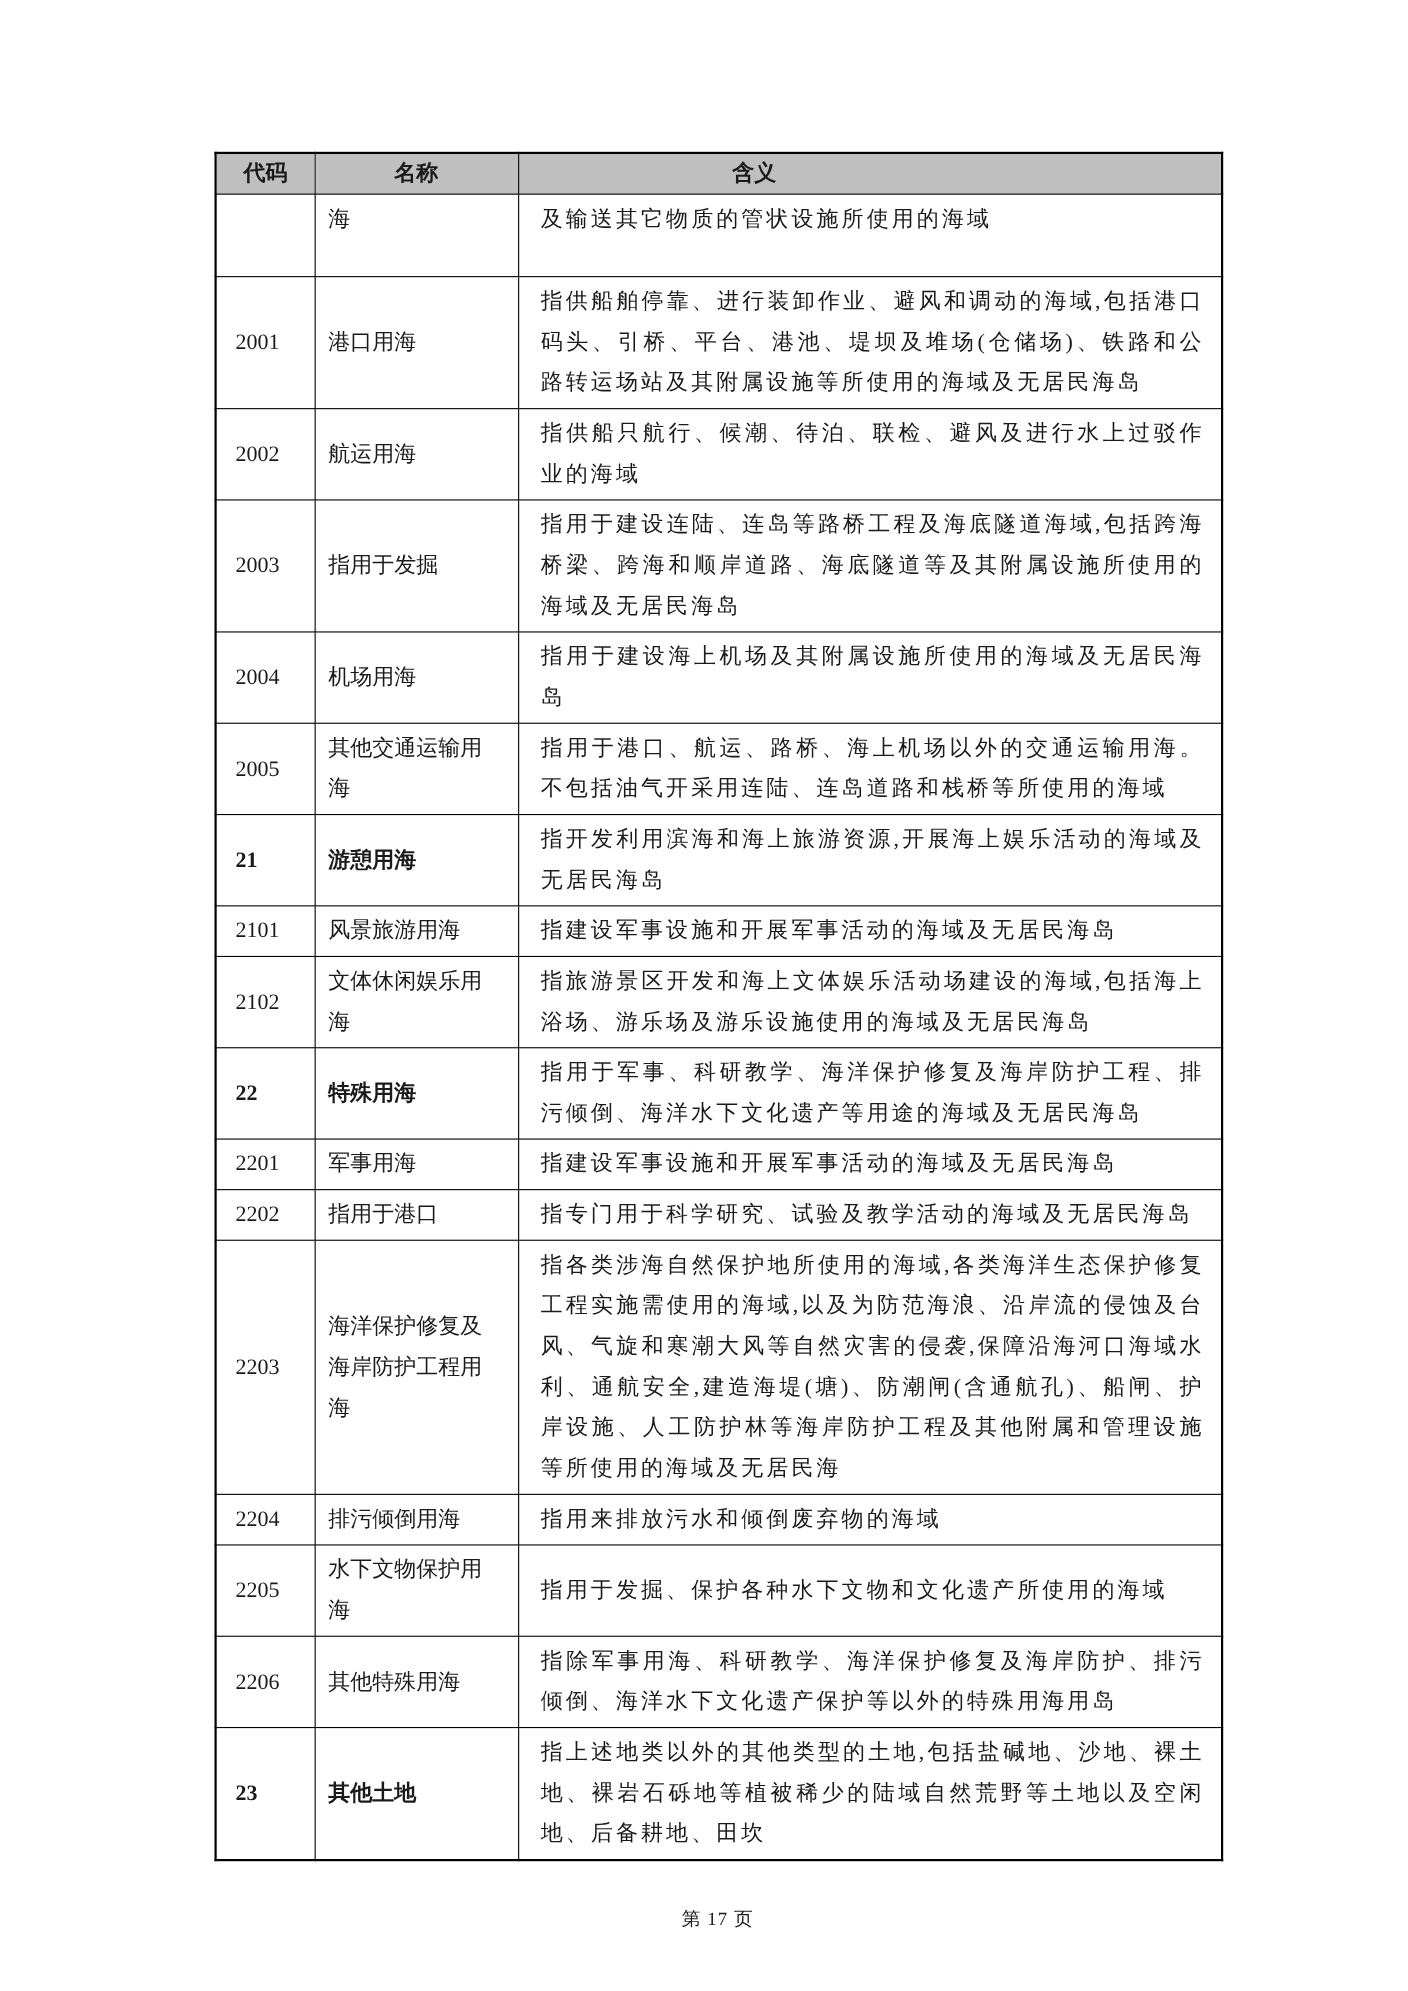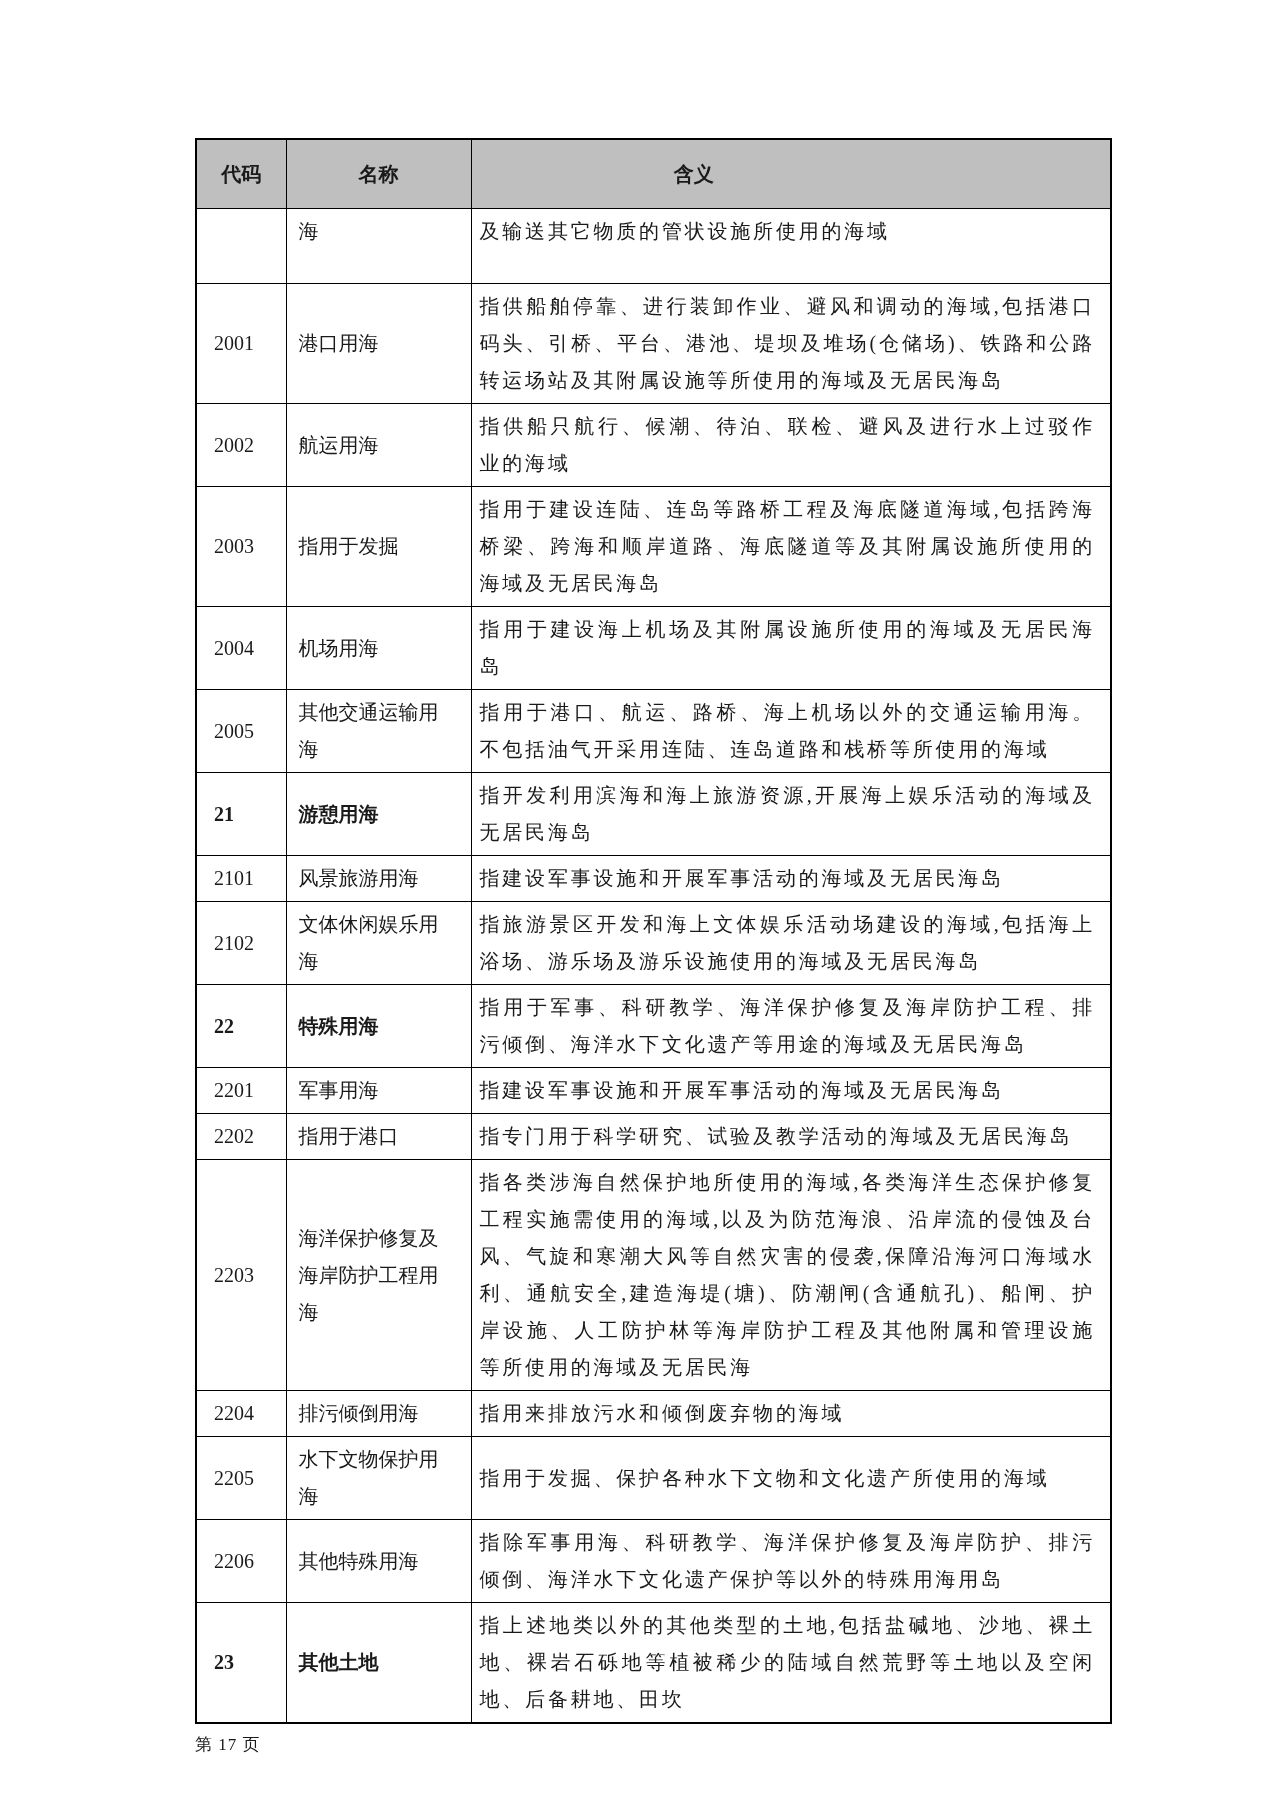--- a/index.html
+++ b/index.html
@@ -32,53 +32,54 @@
   .class-table th, .class-table td {
     border: 1px solid #000;
     font-size: 20px;
     overflow: hidden;
   }
   .class-table thead th {
     background: #bfbfbf;
     font-weight: bold;
     height: 36px;
     text-align: center;
-    padding: 16px;
+    padding: 0;
     line-height: 36px;
   }
   
   .class-table thead th.h-meaning { padding-right: 210px; }
 
   .class-table td {
     vertical-align: middle;
     line-height: 37px;
     padding: 4px 0;
   }
   td.c-code {
     padding-left: 17px;
     padding-right: 2px;
   }
   td.c-name {
     padding-left: 12px;
     padding-right: 28px;
   }
   td.c-meaning {
-    padding: 4px 15px 4px 8px;
+    padding: 4px 15px 4px 20px;
     text-align: justify;
     text-justify: inter-ideograph;
     letter-spacing: 2.8px;
   }
   tr.bold-row td.c-code, tr.bold-row td.c-name { font-weight: bold; }
   tr.cont-row td { vertical-align: top; height: 66px; }
 
   .page-footer {
     position: absolute;
     left: 195px;
     top: 1733px;
     width: 915px;
+    text-align: center;
     font-size: 17px;
     color: #1a1a1a;
     letter-spacing: 1px;
   }
 </style>
 </head>
 <body>
 
 <div class="doc-page">
 

